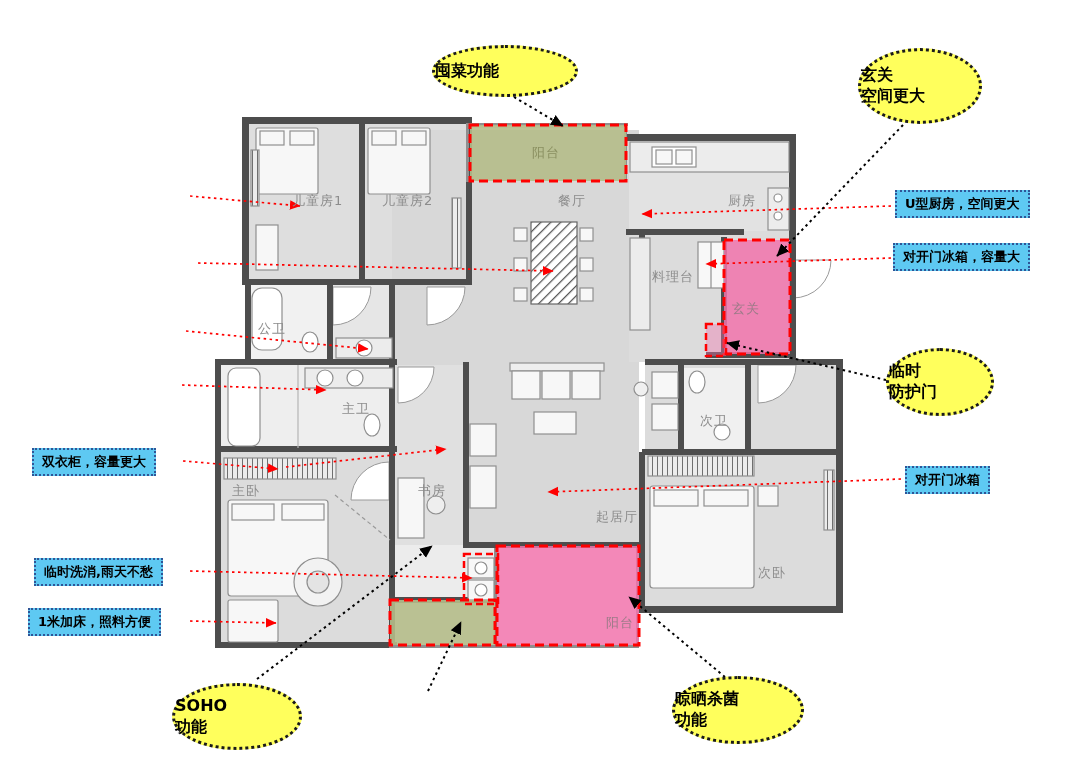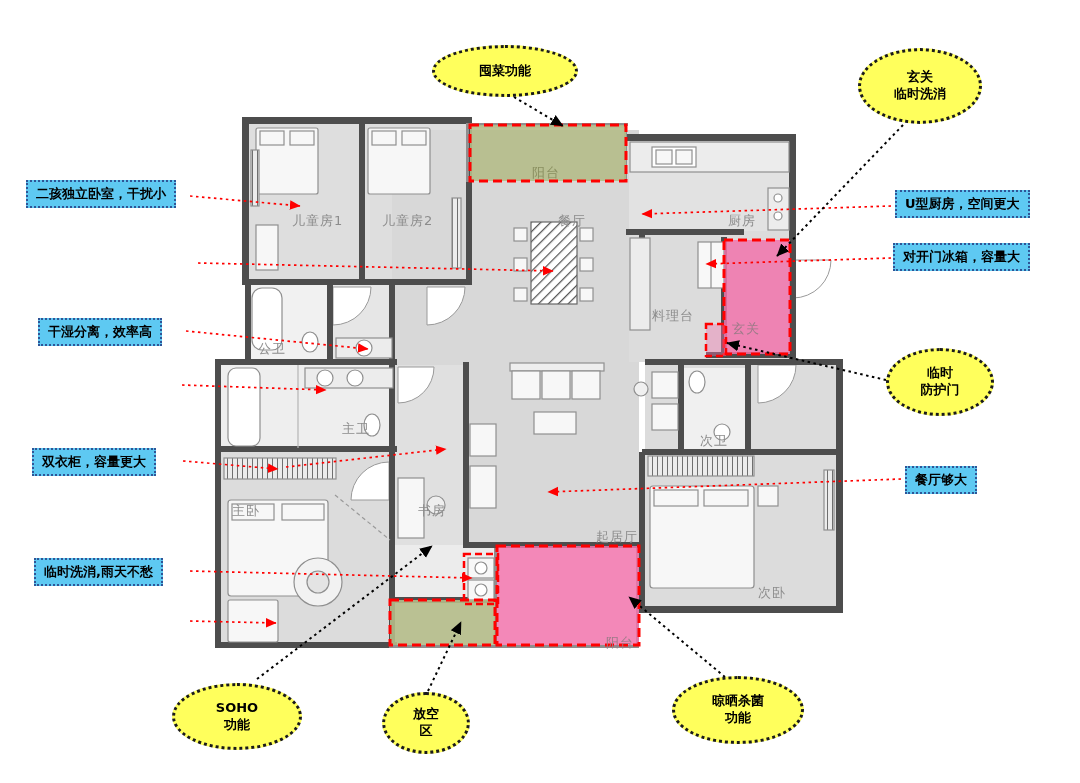--- a/index.html
+++ b/index.html
@@ -1,29 +1,29 @@
 <!DOCTYPE html>
 <html><head>
 <meta charset="utf-8">
 <style>
   * { margin:0; padding:0; box-sizing:border-box; }
   html,body { background:#ffffff; font-family:"DejaVu Sans","Liberation Sans",sans-serif; }
   .canvas { position:relative; width:1080px; height:783px; background:#fff; overflow:hidden; }
   svg.plan { position:absolute; left:0; top:0; }
-  .room-label { position:absolute; font-size:13px; color:#8c8c8c; white-space:nowrap; letter-spacing:1px;margin-top:20px; }
+  .room-label { position:absolute; font-size:13px; color:#8c8c8c; white-space:nowrap; letter-spacing:1px; }
   .room-label.on-green { color:#8a8f60; }
   .room-label.on-pink  { color:#9c7b88; }
   .blabel {
     position:absolute; background:#5ec9f2; border:2px dotted #2f5597;
     padding:3px 8px; font-size:13px; font-weight:bold; color:#000; white-space:nowrap;
   }
   .bubble {
     position:absolute; background:#ffff5c; border:3px dotted #1a1a1a; border-radius:50%;
-    display:flex; flex-direction:column; align-items:center; justify-content:center;
-    text-align:center; font-size:13px; font-weight:bold; color:#000; line-height:1.3;
+    display:flex; flex-direction:column; align-items:flex-start; justify-content:center;
+    text-align:center; font-size:16px; font-weight:bold; color:#000; line-height:1.3;
   }
   .bubble span { display:block; }
 </style>
 </head>
 <body>
 
 <div class="canvas">
 
   <svg class="plan" width="1080" height="783" viewBox="0 0 1080 783">
     <defs>
@@ -225,57 +225,52 @@
       <line x1="428" y1="691" x2="461" y2="622" marker-end="url(#ab)"></line>
       <line x1="725" y1="677" x2="629" y2="597" marker-end="url(#ab)"></line>
     </g>
   </svg>
 
   <div class="room-label" style="left:292px;top:192px">儿童房1</div>
   <div class="room-label" style="left:382px;top:192px">儿童房2</div>
   <div class="room-label on-green" style="left:532px;top:144px">阳台</div>
   <div class="room-label" style="left:558px;top:192px">餐厅</div>
   <div class="room-label" style="left:728px;top:192px">厨房</div>
-  <div class="room-label" style="left:652px;top:287px">料理台</div>
+  <div class="room-label" style="left:652px;top:268px">料理台</div>
   <div class="room-label on-pink" style="left:732px;top:300px">玄关</div>
   <div class="room-label" style="left:258px;top:320px">公卫</div>
   <div class="room-label" style="left:342px;top:400px">主卫</div>
   <div class="room-label" style="left:700px;top:412px">次卫</div>
   <div class="room-label" style="left:232px;top:482px">主卧</div>
   <div class="room-label" style="left:418px;top:482px">书房</div>
   <div class="room-label" style="left:596px;top:508px">起居厅</div>
   <div class="room-label" style="left:758px;top:564px">次卧</div>
   <div class="room-label on-pink" style="left:606px;top:614px">阳台</div>
 
-  <div class="blabel" style="left:26px;top:180px">二孩独立卧室，干扰小</div>
-  <div class="blabel" style="left:38px;top:318px">干湿分离，效率高</div>
   <div class="blabel" style="left:32px;top:448px">双衣柜，容量更大</div>
   <div class="blabel" style="left:34px;top:558px">临时洗消,雨天不愁</div>
+  <div class="blabel" style="left:28px;top:608px">1米加床，照料方便</div>
 
   <div class="blabel" style="left:895px;top:190px">U型厨房，空间更大</div>
   <div class="blabel" style="left:893px;top:243px">对开门冰箱，容量大</div>
-  <div class="blabel" style="left:905px;top:466px">餐厅够大</div>
+  <div class="blabel" style="left:905px;top:466px">对开门冰箱</div>
 
   <div class="bubble" style="left:432px;top:45px;width:146px;height:52px">
     <span>囤菜功能</span>
   </div>
   <div class="bubble" style="left:858px;top:48px;width:124px;height:76px">
     <span>玄关</span>
-    <span>临时洗消</span>
+    <span>空间更大</span>
   </div>
   <div class="bubble" style="left:886px;top:348px;width:108px;height:68px">
     <span>临时</span>
     <span>防护门</span>
   </div>
   <div class="bubble" style="left:172px;top:683px;width:130px;height:67px">
     <span>SOHO</span>
     <span>功能</span>
   </div>
-  <div class="bubble" style="left:382px;top:692px;width:88px;height:62px">
-    <span>放空</span>
-    <span>区</span>
-  </div>
   <div class="bubble" style="left:672px;top:676px;width:132px;height:68px">
     <span>晾晒杀菌</span>
     <span>功能</span>
   </div>
 
 </div>
 
 </body></html>

